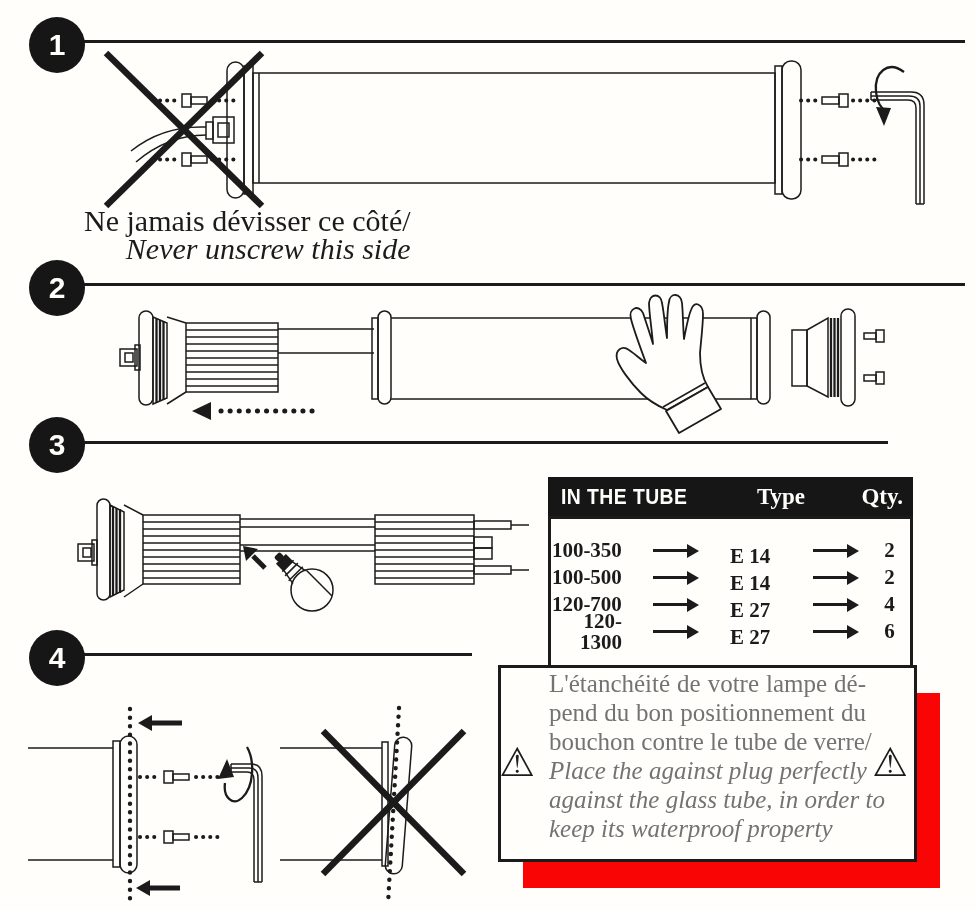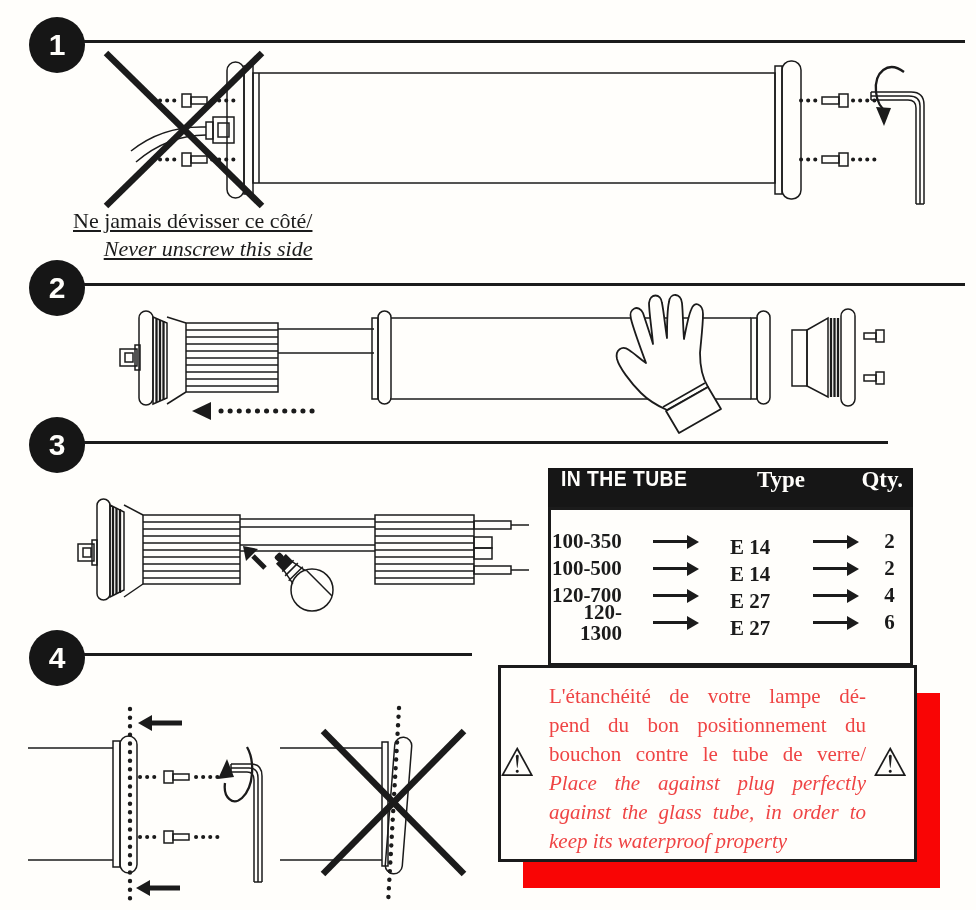--- a/index.html
+++ b/index.html
@@ -20,28 +20,28 @@
 
   
   .step-circle{
     position:absolute; left:29px; width:56px; height:56px; border-radius:50%;
     background:#161616; color:#fffefb; display:flex; align-items:center; justify-content:center;
     font:bold 30px/1 "Liberation Sans", sans-serif;
   }
   .step-rule{position:absolute; height:3px; background:#1b1b1b;}
 
   
-  .caption{position:absolute; left:73px; top:207px; font-size:22px; line-height:28px;text-decoration:underline;}
+  .caption{position:absolute; left:84px; top:207px; font-size:30px; line-height:28px;}
   .caption .en{font-style:italic;text-align:right;}
 
   
   .tube-table{position:absolute; left:548px; top:468px; width:365px;}
   .tt-head{
-    background:#161616; color:#fffefb; height:39px; display:flex; 
-    padding:0 10px 0 13px; box-sizing:border-box;
+    background:#161616; color:#fffefb; height:39px; display:flex; align-items:center;
+    padding:0 10px 0 13px; box-sizing:border-box;margin-top:9px;
   }
   .th-title{flex:1; font:bold 22px/1 "Liberation Sans", sans-serif; transform:scaleX(0.88); transform-origin:left center; white-space:nowrap; letter-spacing:0.5px;}
   .th-type{width:108px; text-align:center; font:bold 23px/1 "Liberation Serif", serif;}
   .th-qty{width:68px; text-align:right; font:bold 23px/1 "Liberation Serif", serif;}
   .tt-body{
     border:3px solid #1b1b1b; background:#fffefb; height:135px;
     padding-top:18px; box-sizing:content-box;
   }
   .tt-row{display:flex; align-items:center; height:27px; font:bold 21px/1 "Liberation Serif", serif;gap:28px;}
   .c-size{width:110px; text-align:right;}
@@ -56,21 +56,21 @@
 
   
   .warn-red{position:absolute; left:523px; top:693px; width:417px; height:195px; background:#f90505;}
   .warn-box{
     position:absolute; left:498px; top:665px; width:419px; height:197px;
     background:#fffefb; border:3px solid #1b1b1b; box-sizing:border-box;
   }
   .warn-tri{position:absolute; font:40px/1 "DejaVu Sans", sans-serif; color:#1b1b1b;}
   .warn-tri.left{left:499px; top:742px;}
   .warn-tri.right{left:872px; top:742px;}
-  .warn-text{position:absolute; left:549px; top:684px; width:317px; font-size:21px; color:#ef4444;}
+  .warn-text{position:absolute; left:549px; top:670px; width:317px; font-size:25px; color:#737373;}
   .warn-line{height:29px; text-align:justify; text-align-last:justify; white-space:nowrap;}
   .warn-line.en{font-style:italic;}
   .warn-line.no-just{text-align:left; text-align-last:left;}
 </style>
 </head>
 <body>
 
 <div class="page">
 
   <div class="step-circle" style="top:17px">

